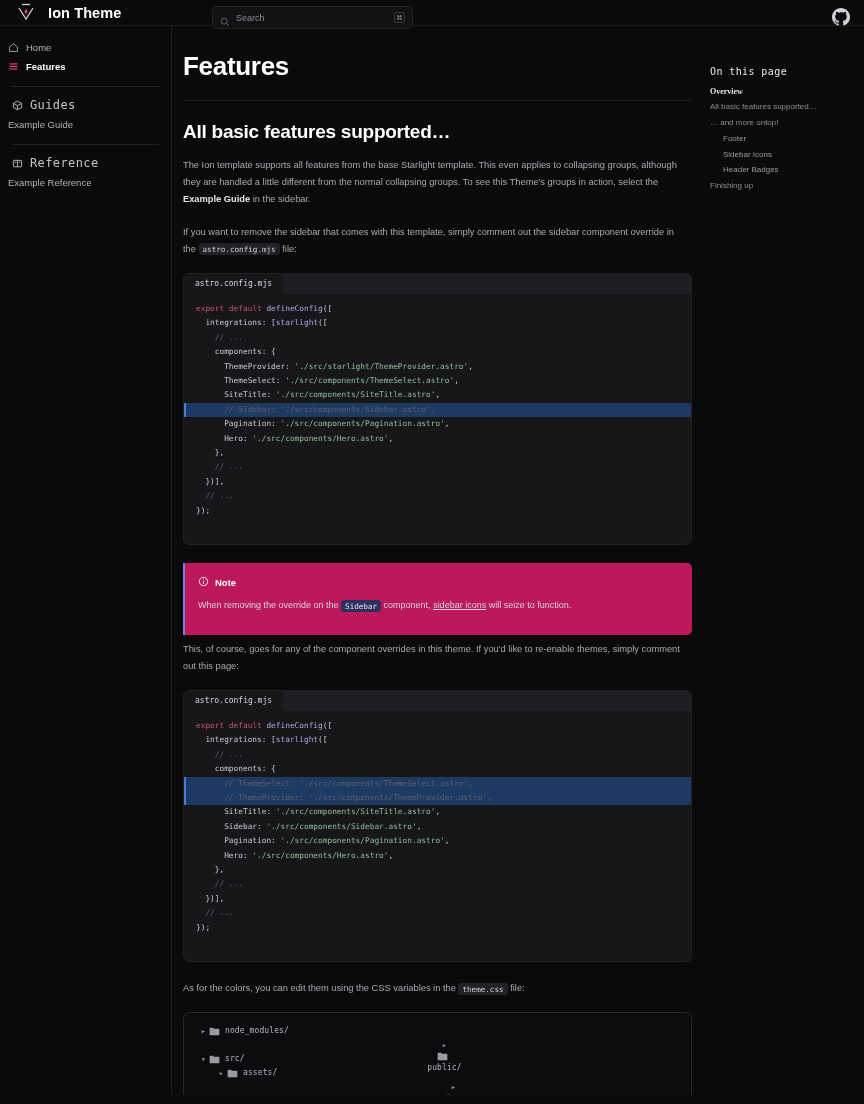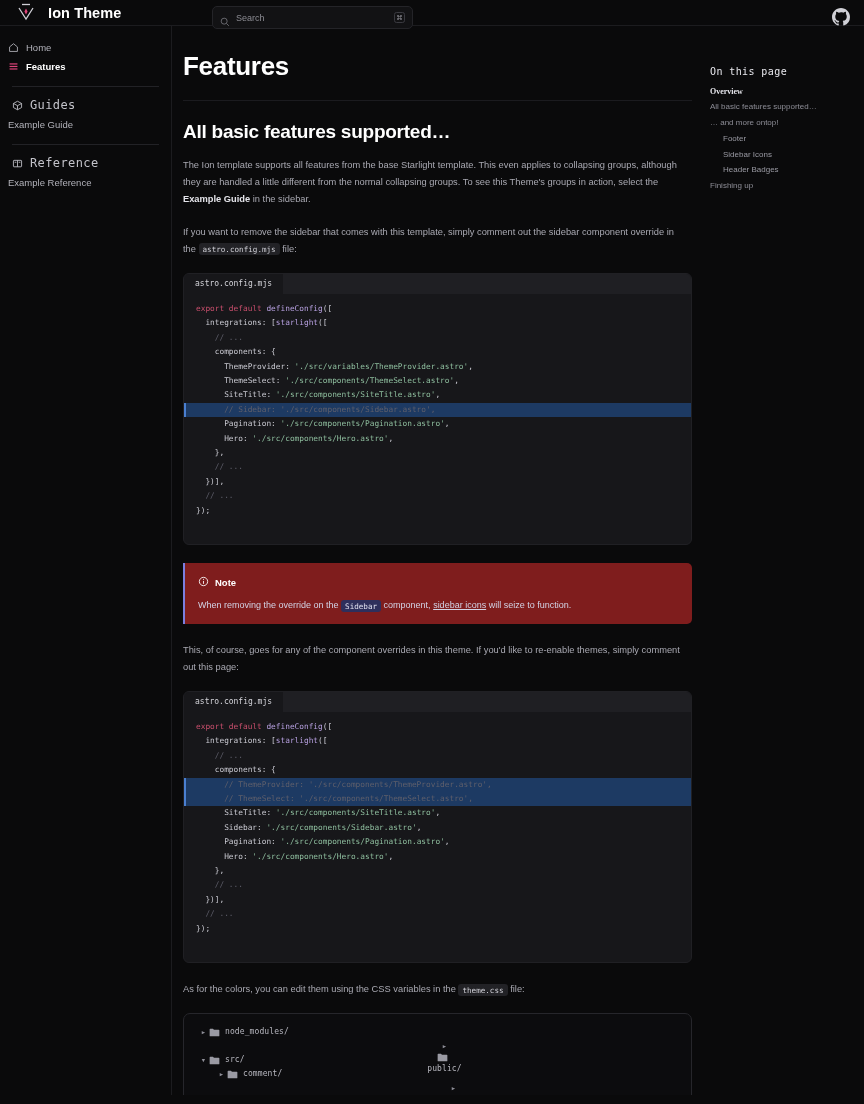--- a/index.html
+++ b/index.html
@@ -124,23 +124,23 @@
   .cline.hl { background: #1d3a63; border-left: 2px solid #4a7fd0; padding-left: 10px; }
   .tk-kw { color: #c94f6d; }
   .tk-fn { color: #b7a0e0; }
   .tk-str { color: #8fbf9f; }
   .tk-com { color: #5f5f6b; }
   .tk-pun { color: #c9c9d1; }
   .tk-prop { color: #c9c9d1; }
 
   
   .note {
-    background: #7f1d1d; border-left: 2.5px solid #7b7fe0;
+    background: #be185d; border-left: 2.5px solid #7b7fe0;
     border-radius: 0 5px 5px 0;
-    padding: 10px 13px 11px 13px; margin-bottom: 18px;
+    padding: 10px 13px 22px 13px; margin-bottom: 6px;
   }
   .note-head { display: flex; align-items: center; gap: 6px; margin-bottom: 8px; }
   .note-title { font-size: 9.5px; font-weight: bold; color: #ffffff; }
   .note-body { font-size: 9px; color: #d2d2e4; line-height: 1.5; }
   .note-body code.inline { background: #2e2f5c; color: #e0e0f0; }
   .note-body a { color: #d2d2e4; text-decoration: underline; }
 
   
   .filetree {
     border: 1px solid #26262b; border-radius: 7px;
@@ -267,21 +267,21 @@
         <div class="codeblock">
           <div class="cb-tabs">
             <div class="cb-tab">astro.config.mjs</div>
             <div class="cb-tabfill"></div>
           </div>
           <div class="cb-code">
               <div class="cline"><span class="tk-kw">export default </span><span class="tk-fn">defineConfig</span><span class="tk-pun">([</span></div>
               <div class="cline"><span class="tk-prop">  integrations: [</span><span class="tk-fn">starlight</span><span class="tk-pun">([</span></div>
               <div class="cline"><span class="tk-com">    // ...</span></div>
               <div class="cline"><span class="tk-prop">    components: {</span></div>
-              <div class="cline"><span class="tk-prop">      ThemeProvider: </span><span class="tk-str">'./src/variables/ThemeProvider.astro'</span><span class="tk-pun">,</span></div>
+              <div class="cline"><span class="tk-prop">      ThemeProvider: </span><span class="tk-str">'./src/starlight/ThemeProvider.astro'</span><span class="tk-pun">,</span></div>
               <div class="cline"><span class="tk-prop">      ThemeSelect: </span><span class="tk-str">'./src/components/ThemeSelect.astro'</span><span class="tk-pun">,</span></div>
               <div class="cline"><span class="tk-prop">      SiteTitle: </span><span class="tk-str">'./src/components/SiteTitle.astro'</span><span class="tk-pun">,</span></div>
               <div class="cline hl"><span class="tk-com">      // Sidebar: './src/components/Sidebar.astro',</span></div>
               <div class="cline"><span class="tk-prop">      Pagination: </span><span class="tk-str">'./src/components/Pagination.astro'</span><span class="tk-pun">,</span></div>
               <div class="cline"><span class="tk-prop">      Hero: </span><span class="tk-str">'./src/components/Hero.astro'</span><span class="tk-pun">,</span></div>
               <div class="cline"><span class="tk-pun">    },</span></div>
               <div class="cline"><span class="tk-com">    // ...</span></div>
               <div class="cline"><span class="tk-pun">  })],</span></div>
               <div class="cline"><span class="tk-com">  // ...</span></div>
               <div class="cline"><span class="tk-pun">});</span></div>
@@ -307,22 +307,22 @@
         <div class="codeblock">
           <div class="cb-tabs">
             <div class="cb-tab">astro.config.mjs</div>
             <div class="cb-tabfill"></div>
           </div>
           <div class="cb-code">
               <div class="cline"><span class="tk-kw">export default </span><span class="tk-fn">defineConfig</span><span class="tk-pun">([</span></div>
               <div class="cline"><span class="tk-prop">  integrations: [</span><span class="tk-fn">starlight</span><span class="tk-pun">([</span></div>
               <div class="cline"><span class="tk-com">    // ...</span></div>
               <div class="cline"><span class="tk-prop">    components: {</span></div>
+              <div class="cline hl"><span class="tk-com">      // ThemeSelect: './src/components/ThemeSelect.astro',</span></div>
               <div class="cline hl"><span class="tk-com">      // ThemeProvider: './src/components/ThemeProvider.astro',</span></div>
-              <div class="cline hl"><span class="tk-com">      // ThemeSelect: './src/components/ThemeSelect.astro',</span></div>
               <div class="cline"><span class="tk-prop">      SiteTitle: </span><span class="tk-str">'./src/components/SiteTitle.astro'</span><span class="tk-pun">,</span></div>
               <div class="cline"><span class="tk-prop">      Sidebar: </span><span class="tk-str">'./src/components/Sidebar.astro'</span><span class="tk-pun">,</span></div>
               <div class="cline"><span class="tk-prop">      Pagination: </span><span class="tk-str">'./src/components/Pagination.astro'</span><span class="tk-pun">,</span></div>
               <div class="cline"><span class="tk-prop">      Hero: </span><span class="tk-str">'./src/components/Hero.astro'</span><span class="tk-pun">,</span></div>
               <div class="cline"><span class="tk-pun">    },</span></div>
               <div class="cline"><span class="tk-com">    // ...</span></div>
               <div class="cline"><span class="tk-pun">  })],</span></div>
               <div class="cline"><span class="tk-com">  // ...</span></div>
               <div class="cline"><span class="tk-pun">});</span></div>
             </div>
@@ -350,21 +350,21 @@
               <span class="ft-folder"><svg width="11" height="9" viewBox="0 0 12 10">
                   <path d="M0.6 1.4a.7.7 0 0 1 .7-.7h3l1.1 1.2h5.3a.7.7 0 0 1 .7.7v6a.7.7 0 0 1-.7.7H1.3a.7.7 0 0 1-.7-.7z" fill="#9a9aa3"></path>
                 </svg></span>
               <span class="ft-name">src/</span>
             </div>
             <div class="ft-row" style="padding-left: 32px;">
               <span class="ft-caret">▶</span>
               <span class="ft-folder"><svg width="11" height="9" viewBox="0 0 12 10">
                   <path d="M0.6 1.4a.7.7 0 0 1 .7-.7h3l1.1 1.2h5.3a.7.7 0 0 1 .7.7v6a.7.7 0 0 1-.7.7H1.3a.7.7 0 0 1-.7-.7z" fill="#9a9aa3"></path>
                 </svg></span>
-              <span class="ft-name">comment/</span>
+              <span class="ft-name">assets/</span>
             </div>
             <div class="ft-row" style="padding-left: 32px; flex-direction: column;">
               <span class="ft-caret">▶</span>
               <span class="ft-folder"><svg width="11" height="9" viewBox="0 0 12 10">
                   <path d="M0.6 1.4a.7.7 0 0 1 .7-.7h3l1.1 1.2h5.3a.7.7 0 0 1 .7.7v6a.7.7 0 0 1-.7.7H1.3a.7.7 0 0 1-.7-.7z" fill="#9a9aa3"></path>
                 </svg></span>
               <span class="ft-name">components/</span>
             </div>
             <div class="ft-row" style="padding-left: 32px;">
               <span class="ft-caret">▶</span>

